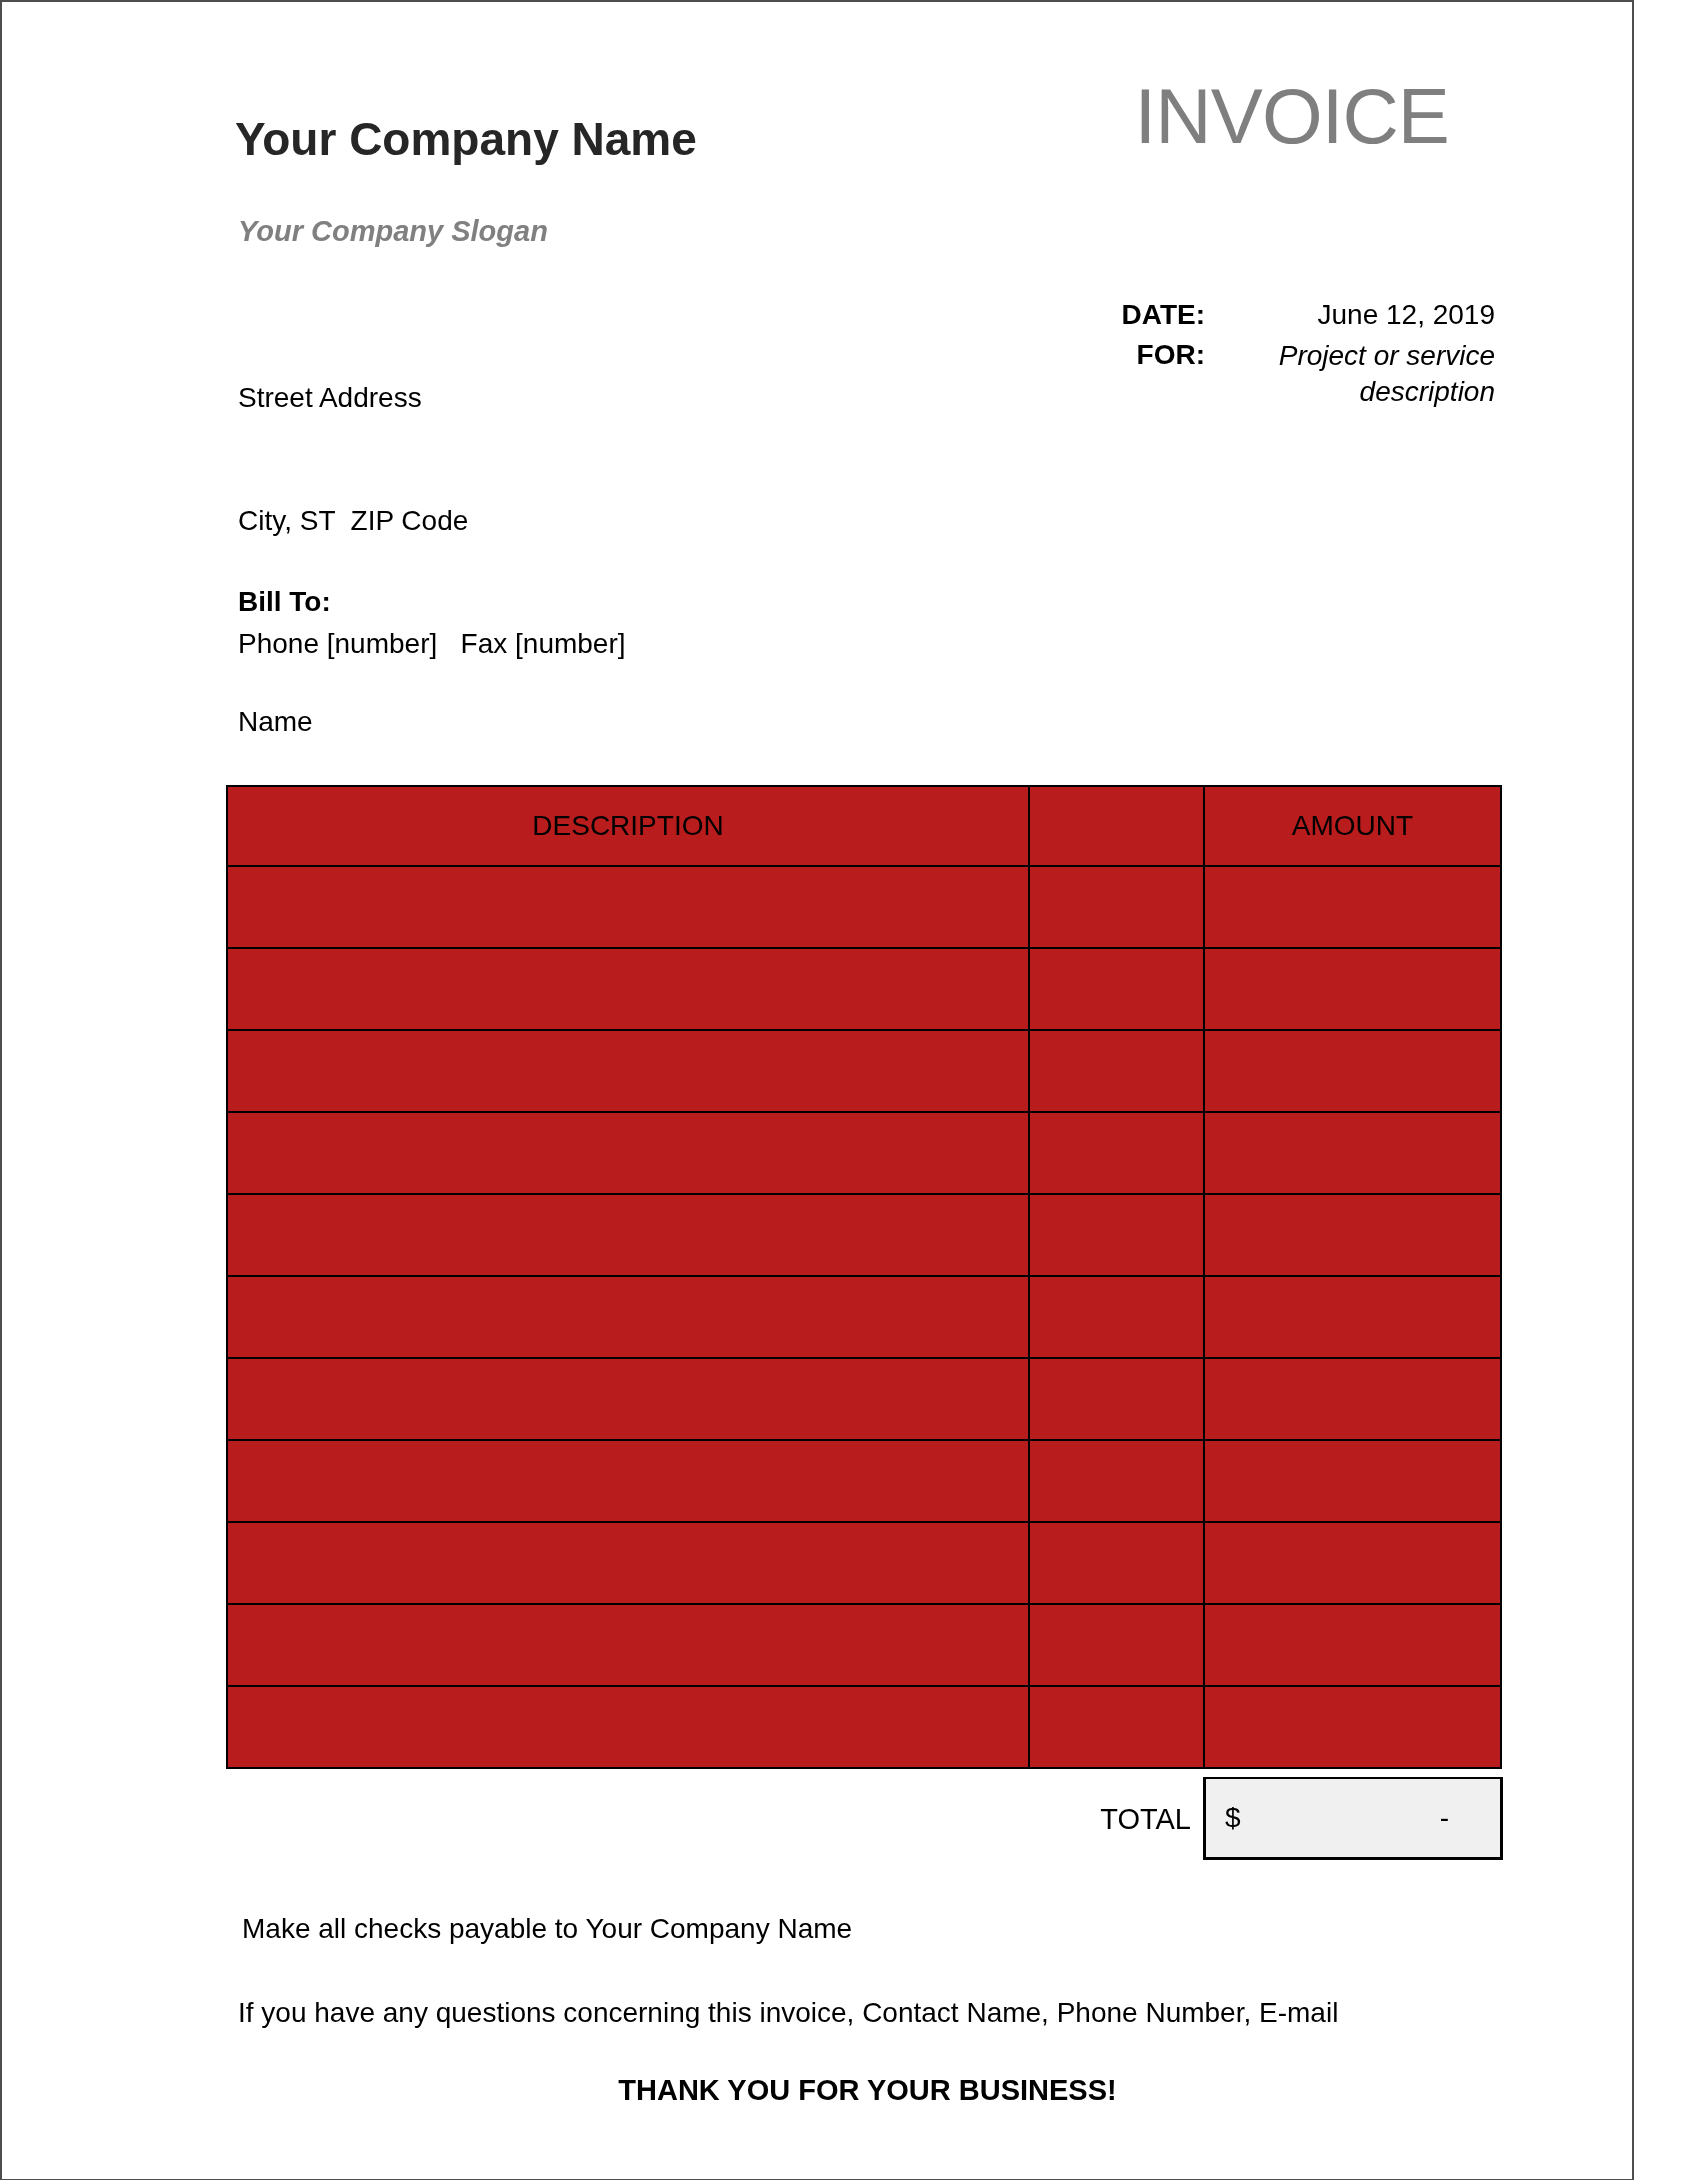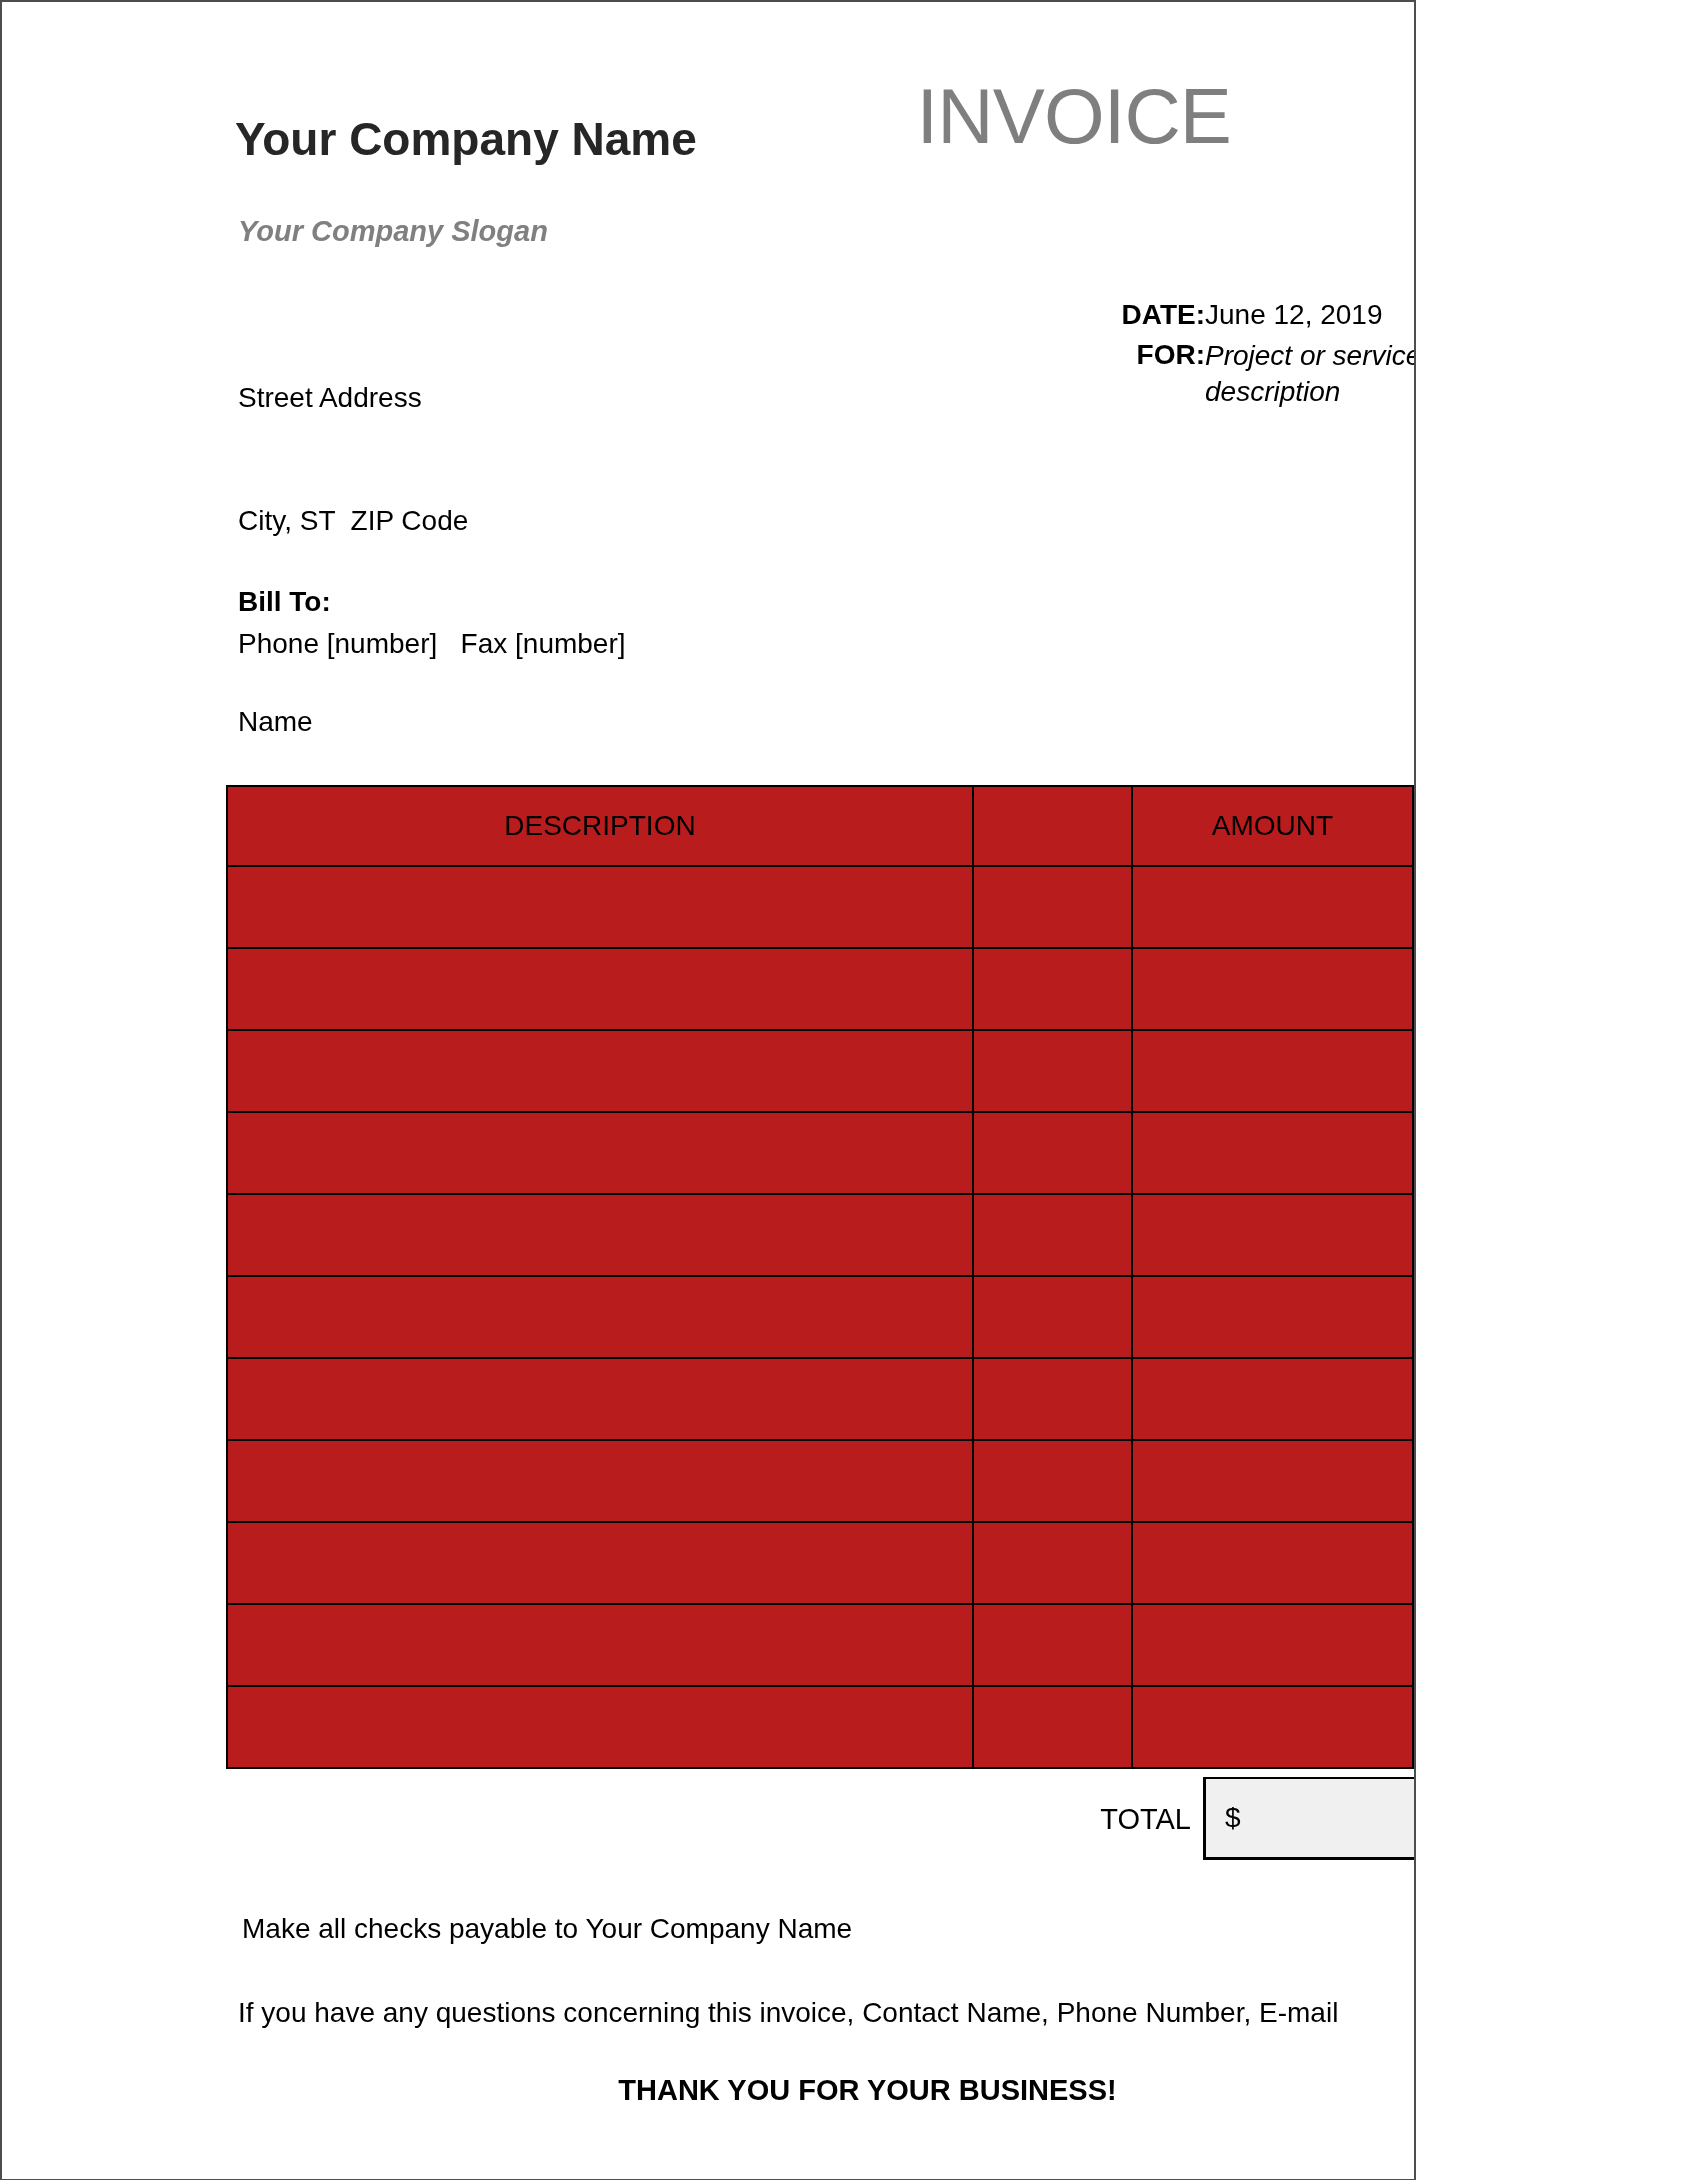--- a/index.html
+++ b/index.html
@@ -1,18 +1,18 @@
 <!DOCTYPE html>
 <html style="font-size:13.6px"><head>
 <meta charset="utf-8">
 <style>
   html,body { margin:0; padding:0; background:#ffffff; }
   .page {
     position:relative;
-    width:1416px; height:2181px;
+    width:1634px; height:2181px;
     box-sizing:border-box;
     background:#ffffff;
     border:2.6px solid #4d4d4d;
     font-family:"Liberation Sans","DejaVu Sans",sans-serif;
     color:#000000;
     overflow:hidden;
   }
 
   
   .company-name {
@@ -39,21 +39,21 @@
   .invoice-meta {
     position:absolute; left:852px; top:293px; width:641px;
     font-size:28px;
   }
   .meta-row { display:flex; }
   .meta-label {
     width:351px; text-align:right; font-weight:bold;
     line-height:40px; white-space:pre;
   }
   .meta-value {
-    flex:1; line-height:40px; white-space:normal;
+    flex:1; text-align:right; line-height:40px; white-space:normal;
   }
   .meta-value.italic { font-style:italic; line-height:36px; padding-top:2.6px; }
 
   
   .bill-to {
     position:absolute; left:236px; top:500px;
     font-size:28px; line-height:40px; white-space:pre;
   }
   .bill-to .heading { font-weight:bold; }
 

